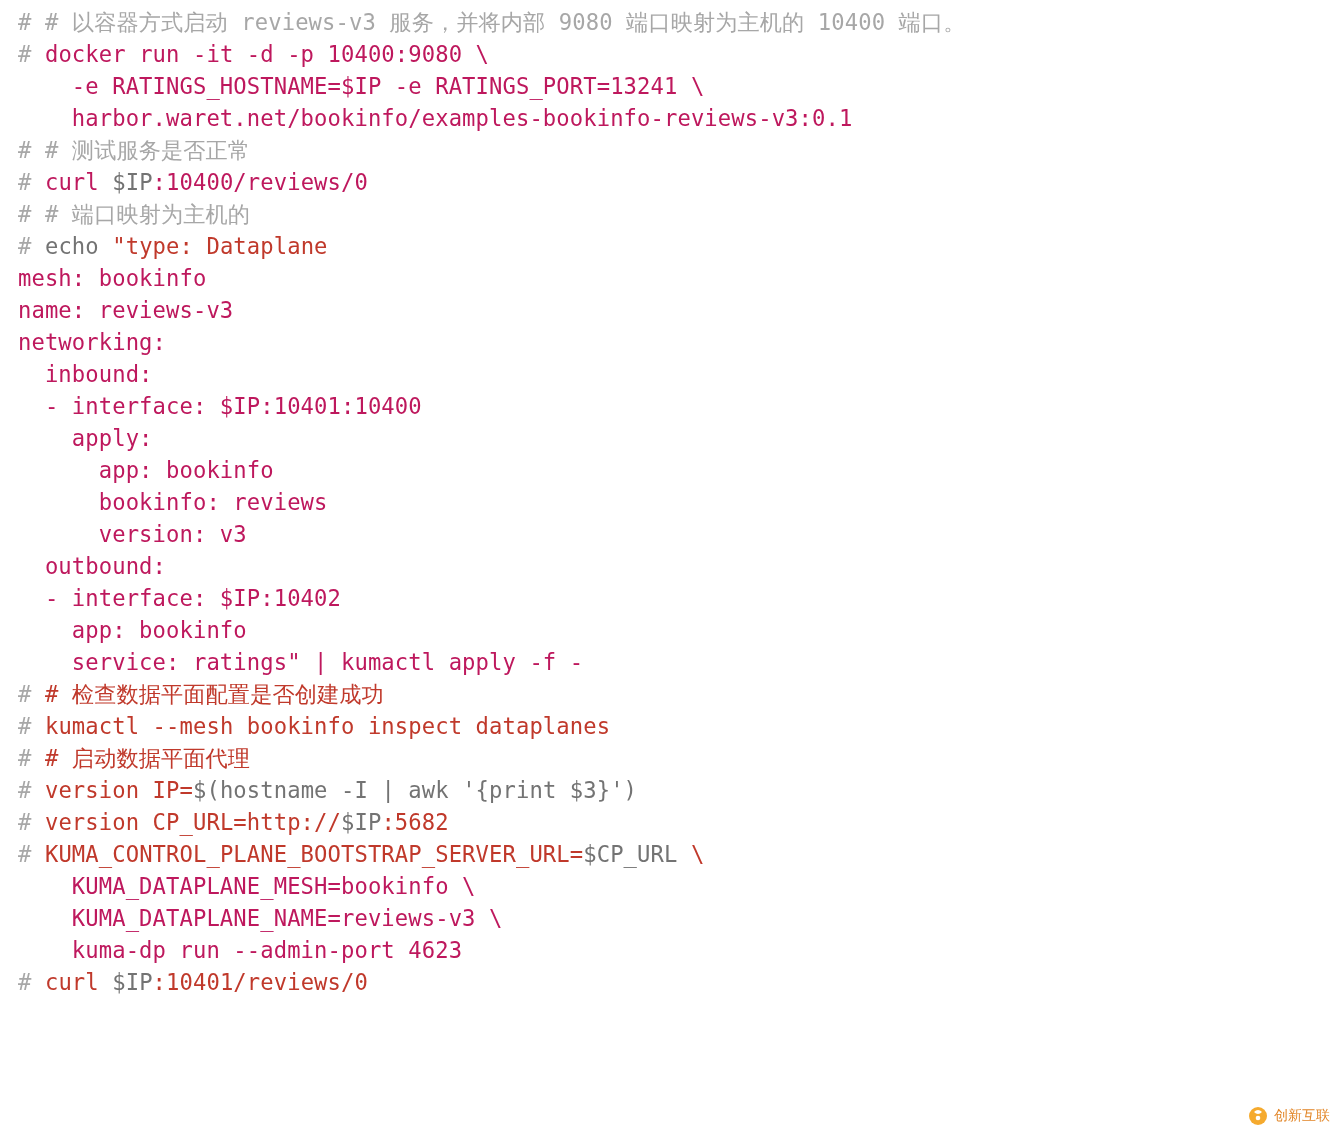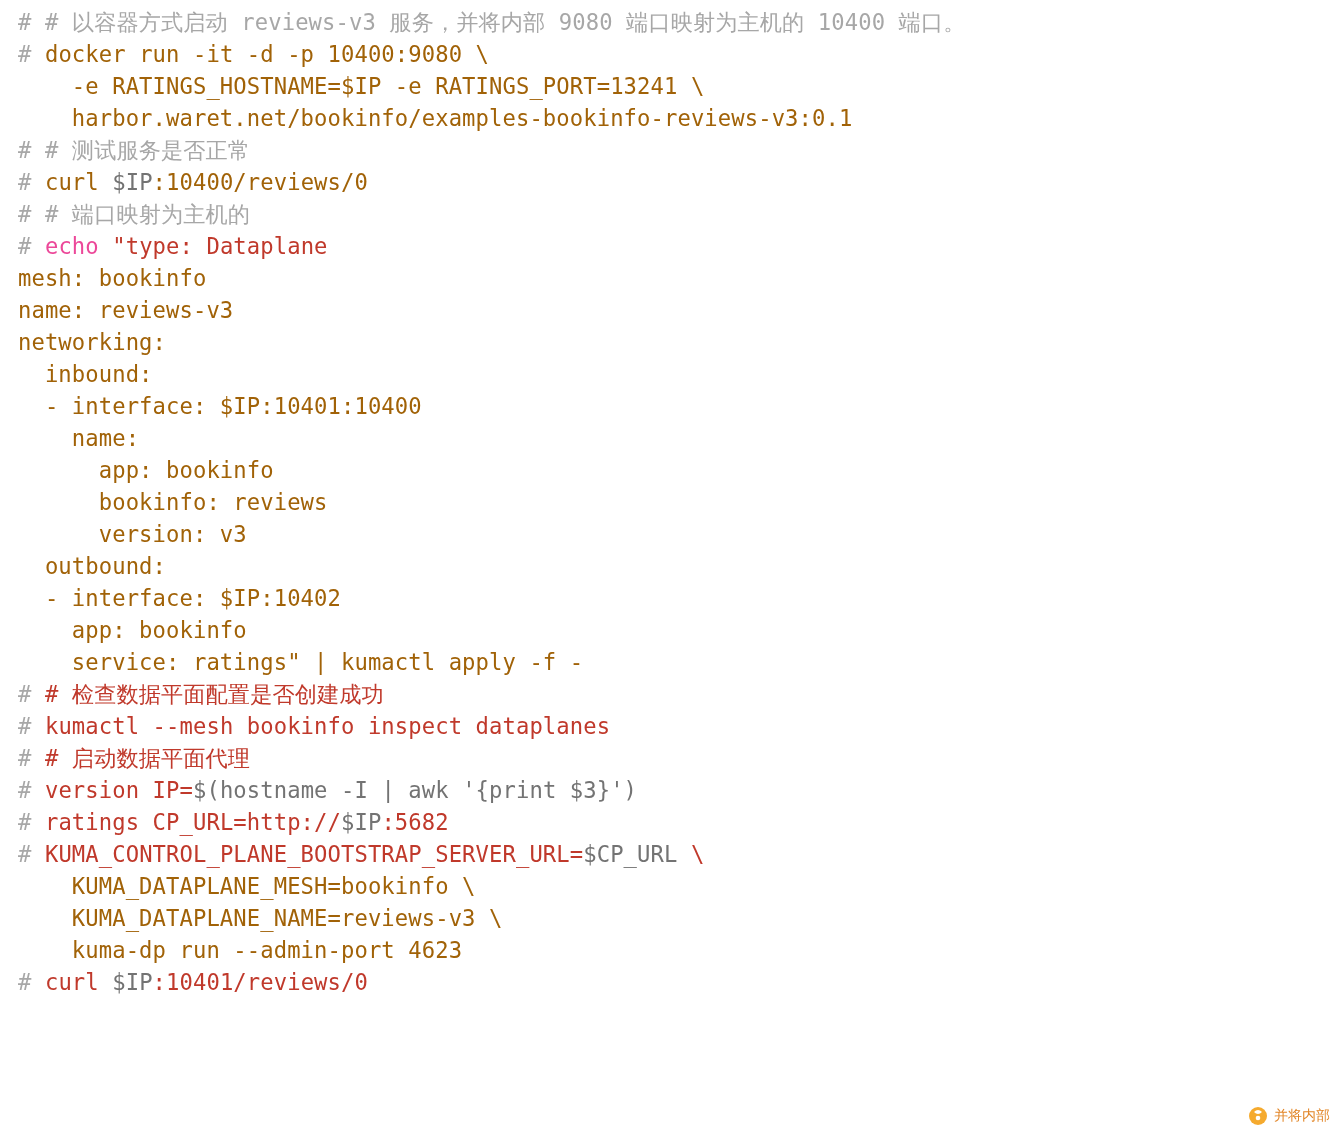--- a/index.html
+++ b/index.html
@@ -16,23 +16,23 @@
     font-family: "DejaVu Sans Mono", "Menlo", "Consolas", monospace;
     font-size: 22.2px;
     line-height: 32px;
     color: #333333;
     white-space: pre;
     letter-spacing: 0.1px;
   }
   .mute   { color: #a7a7a7; }          
   .cmt    { color: #a7a7a7; }  
   .red    { color: #c0392b; }          
-  .blue   { color: #ec4899; }          
+  .blue   { color: #737373; }          
   .teal   { color: #737373; }          
-  .plain  { color: #a16207; margin-top: 29px; }
+  .plain  { color: #be185d; margin-top: 29px; }
 
   .watermark {
     position: absolute;
     right: 14px;
     bottom: 10px;
     font-family: "Helvetica Neue", Arial, sans-serif;
     font-size: 14px;
     color: #e07e1a;
     display: flex;
     align-items: center;
@@ -51,39 +51,39 @@
 <span class="plain">    harbor.waret.net/bookinfo/examples-bookinfo-reviews-v3:0.1</span>
 <span class="mute"># </span><span class="cmt"># 测试服务是否正常</span>
 <span class="mute"># </span><span class="plain">curl </span><span class="teal">$IP</span><span class="plain">:10400/reviews/0</span>
 <span class="mute"># </span><span class="cmt"># 端口映射为主机的</span>
 <span class="mute"># </span><span class="blue">echo</span><span class="plain"> </span><span class="red">"type: Dataplane</span>
 <span class="plain">mesh: bookinfo</span>
 <span class="plain">name: reviews-v3</span>
 <span class="plain">networking:</span>
 <span class="plain">  inbound:</span>
 <span class="plain">  - interface: $IP:10401:10400</span>
-<span class="plain">    name:</span>
+<span class="plain">    apply:</span>
 <span class="plain">      app: bookinfo</span>
 <span class="plain">      bookinfo: reviews</span>
 <span class="plain">      version: v3</span>
 <span class="plain">  outbound:</span>
 <span class="plain">  - interface: $IP:10402</span>
 <span class="plain">    app: bookinfo</span>
 <span class="plain">    service: ratings"</span><span class="plain"> | kumactl apply -f -</span>
 <span class="mute"># </span><span class="red"># 检查数据平面配置是否创建成功</span>
 <span class="mute"># </span><span class="red">kumactl --mesh bookinfo inspect dataplanes</span>
 <span class="mute"># </span><span class="red"># 启动数据平面代理</span>
 <span class="mute"># </span><span class="red">version IP=</span><span class="teal">$(hostname -I | awk '{print $3}')</span>
-<span class="mute"># </span><span class="red">ratings CP_URL=http://</span><span class="teal">$IP</span><span class="red">:5682</span>
+<span class="mute"># </span><span class="red">version CP_URL=http://</span><span class="teal">$IP</span><span class="red">:5682</span>
 <span class="mute"># </span><span class="red">KUMA_CONTROL_PLANE_BOOTSTRAP_SERVER_URL=</span><span class="teal">$CP_URL</span><span class="red"> \</span>
 <span class="plain">    KUMA_DATAPLANE_MESH=bookinfo \</span>
 <span class="plain">    KUMA_DATAPLANE_NAME=reviews-v3 \</span>
 <span class="plain">    kuma-dp run --admin-port 4623</span>
 <span class="mute"># </span><span class="red">curl </span><span class="teal">$IP</span><span class="red">:10401/reviews/0</span></pre>
 
 <div class="watermark">
   <svg width="20" height="20" viewBox="0 0 20 20">
     <circle cx="10" cy="10" r="9" fill="#f5a623"></circle>
     <path d="M6 6 Q10 2 14 6 Q10 10 6 6 Z" fill="#ffffff"></path>
     <circle cx="10" cy="12" r="2.3" fill="#ffffff"></circle>
   </svg>
-  <span>并将内部</span>
+  <span>创新互联</span>
 </div>
 
 </body></html>

